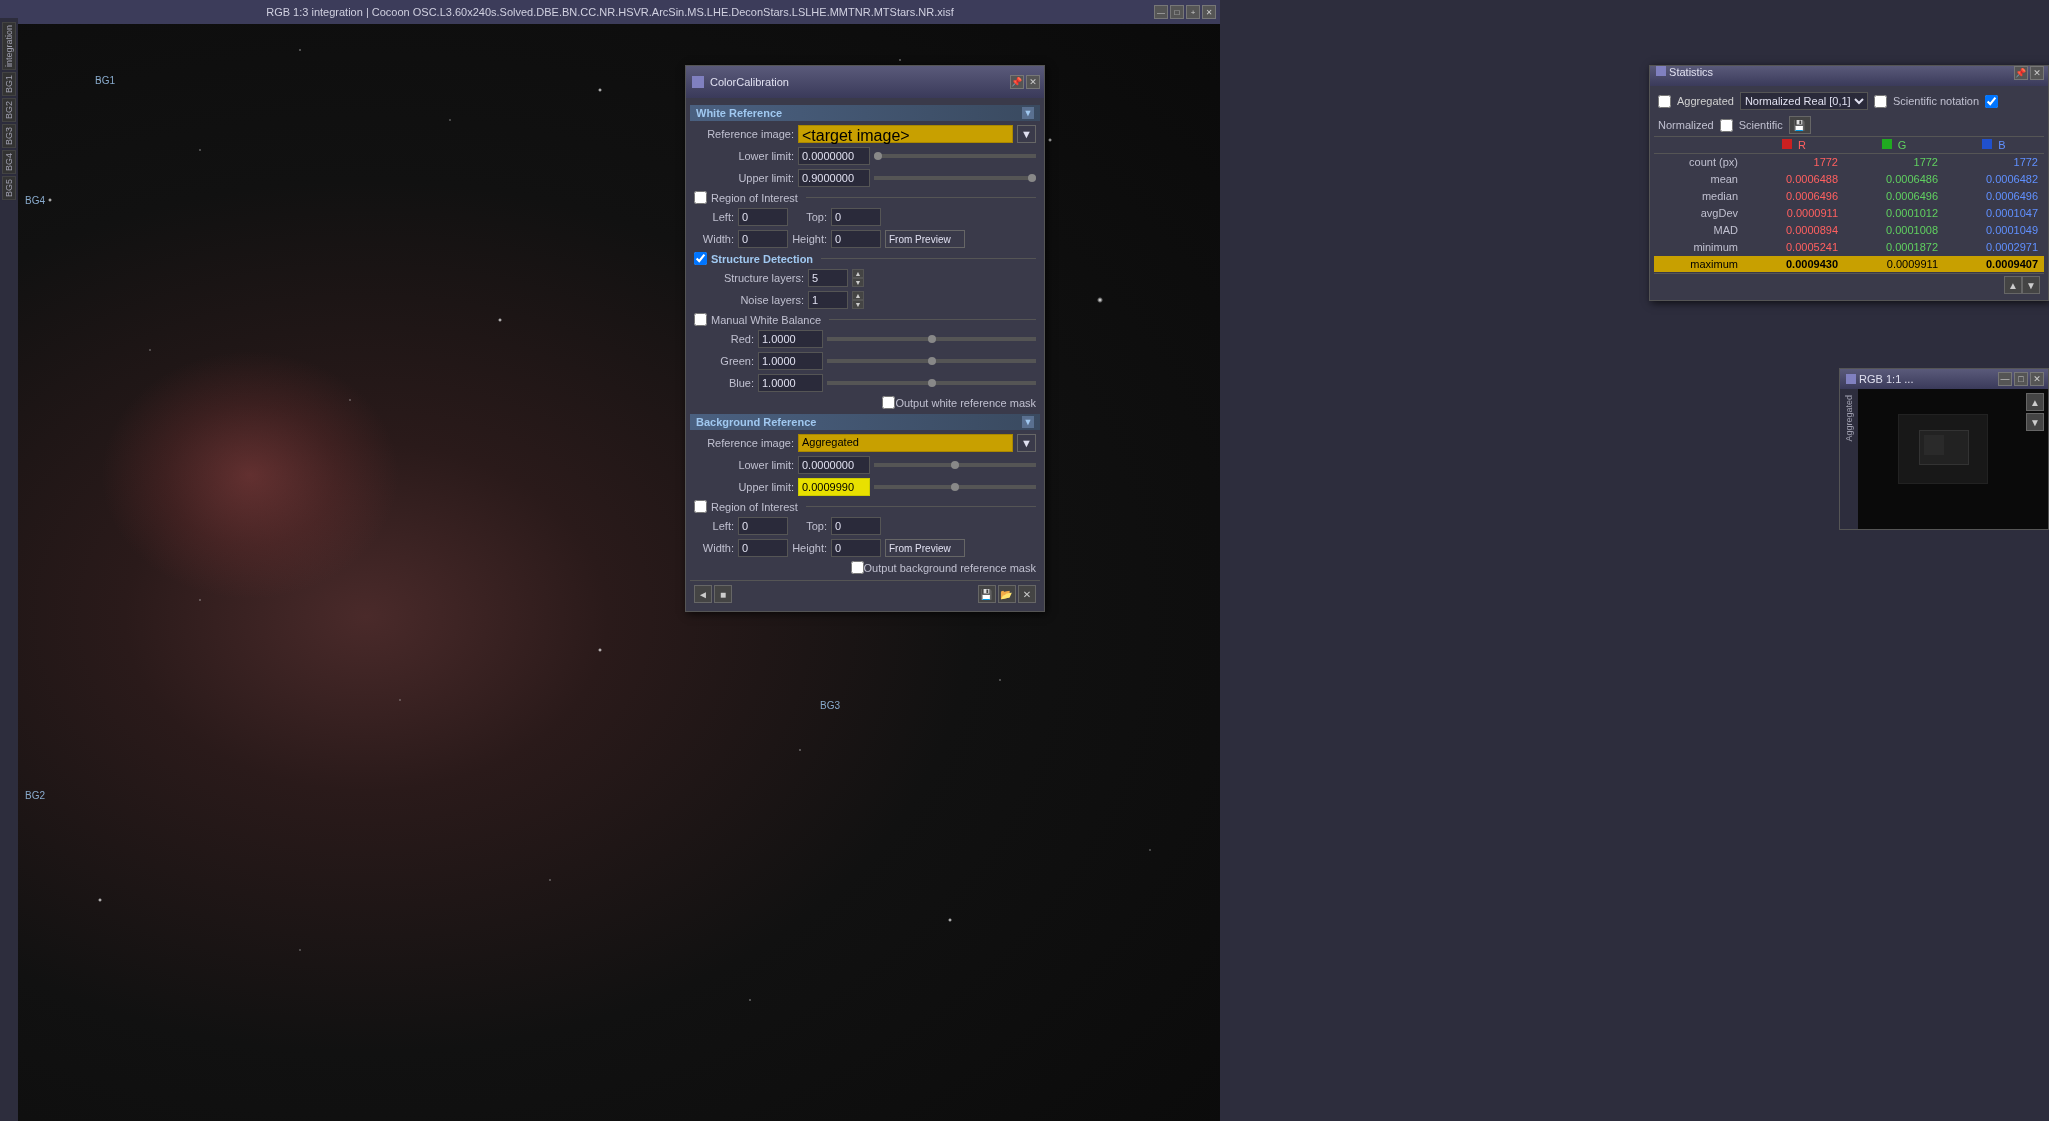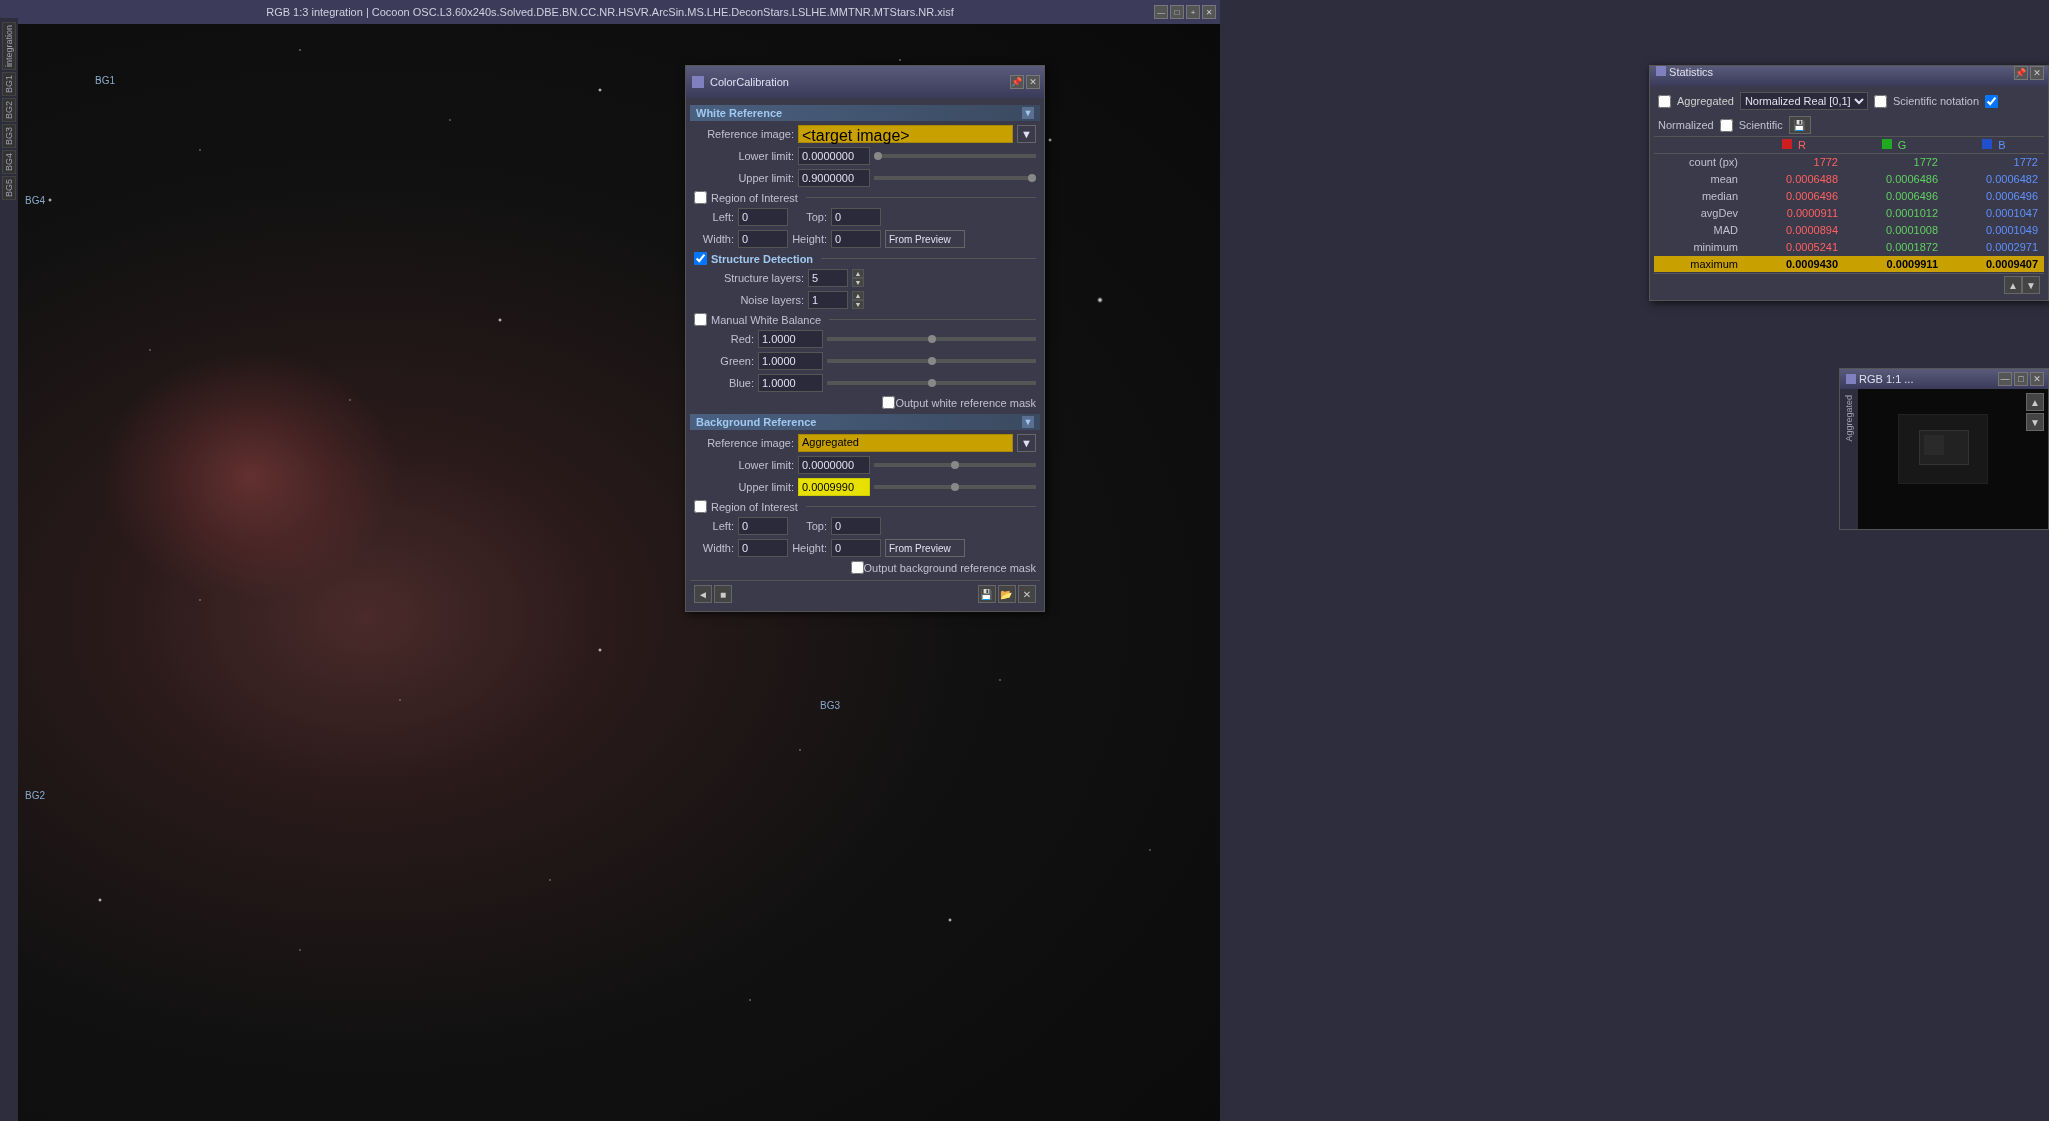--- a/index.html
+++ b/index.html
@@ -853,21 +853,21 @@
     </tr>
           <tr>
       <td class="row-label">minimum</td>
       <td class="val-r" style="">0.0005241</td>
       <td class="val-g" style="">0.0001872</td>
       <td class="val-b" style="">0.0002971</td>
     </tr>
           <tr class="highlighted">
       <td class="row-label">maximum</td>
       <td class="" style="text-align:right;font-weight:bold;">0.0009430</td>
-      <td class="" style="text-align:right;font-weight:bold;">0.0009911</td>
+      <td class="" style="text-align:right;font-weight:normal;">0.0009911</td>
       <td class="" style="text-align:right;font-weight:bold;">0.0009407</td>
     </tr>
         </tbody>
     </table>
 
     <div style="display:flex; justify-content:flex-end; border-top:1px solid #555; padding: 2px 4px;">
       <div class="footer-btn">▲</div>
       <div class="footer-btn">▼</div>
     </div>
   </div>

